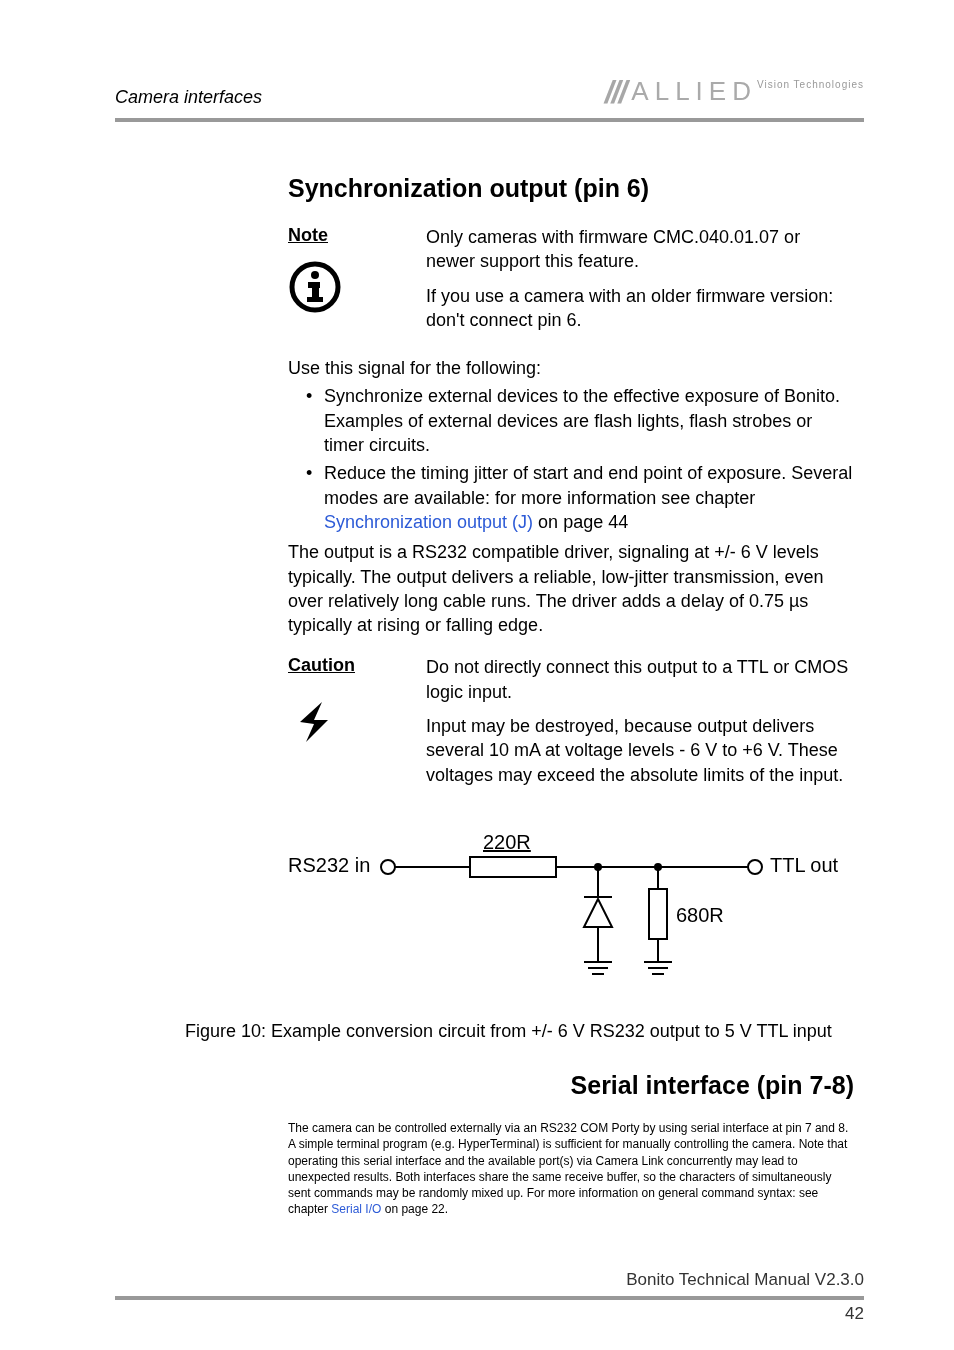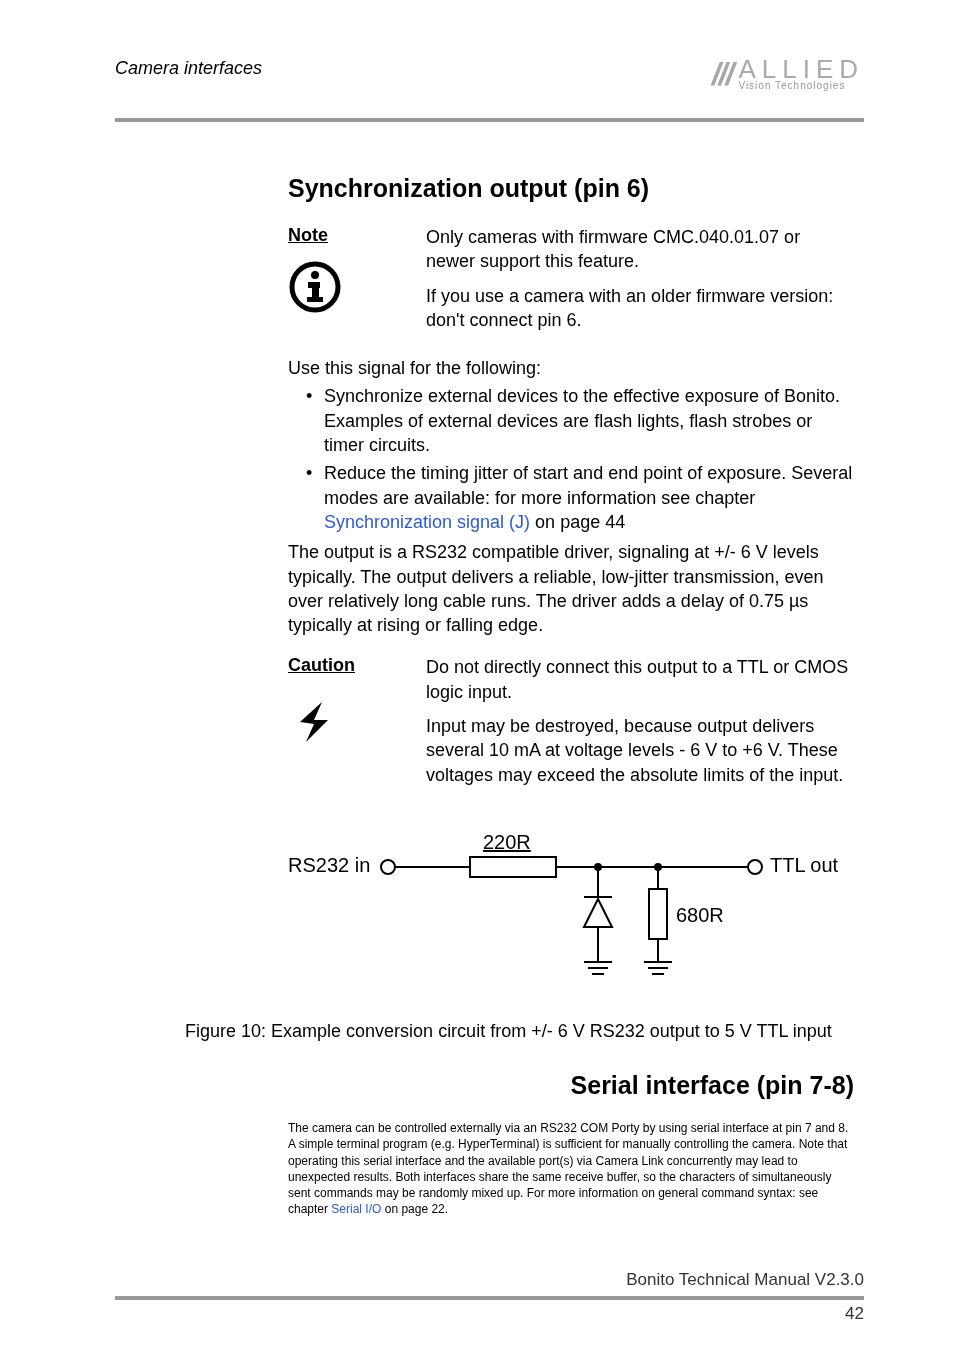--- a/index.html
+++ b/index.html
@@ -1,22 +1,22 @@
 <!DOCTYPE html>
 <html><head>
 <meta charset="utf-8">
 <style>
   * { box-sizing: border-box; margin: 0; padding: 0; }
   html, body { width: 954px; height: 1350px; background: #fff; font-family: "Segoe UI", "Helvetica Neue", Arial, sans-serif; color: #000; }
   .page { position: relative; width: 954px; height: 1350px; padding: 58px 90px 50px 115px; }
-  .header-row { display: flex; align-items: flex-start; justify-content: space-between; height: 50px; gap: 48px; }
+  .header-row { display: flex; align-items: flex-end; justify-content: space-between; height: 50px; gap: 48px; }
   .header-left { font-style: italic; font-size: 18px; color: #000; }
   .logo { display: flex; align-items: center; gap: 6px; }
   .slashes { font-size: 32px; font-style: italic; font-weight: 900; color: #a7a7a7; letter-spacing: -2px; line-height: 1; }
-  .logo-text { display: flex; flex-direction: column; line-height: 0.9; }
+  .logo-text { display: flex; flex-direction: row; line-height: 0.9; }
   .logo-main { font-size: 26px; font-weight: 300; letter-spacing: 6px; color: #aaa; }
   .logo-sub { font-size: 10px; letter-spacing: 1px; color: #999; }
   .rule-top { height: 4px; background: #999; margin-top: 10px; }
 
   .content { position: relative; margin-top: 52px; }
   .col-main-left { margin-left: 173px; width: 566px; }
 
   .h1 { font-family: Arial, sans-serif; font-weight: 900; font-size: 25px; margin-bottom: 22px; }
   .h2 { font-family: Arial, sans-serif; font-weight: 900; font-size: 25px; margin-top: 28px; margin-bottom: 8px; text-align: right; }
 
@@ -81,21 +81,21 @@
         <div class="callout-body">
           <p>Only cameras with firmware CMC.040.01.07 or newer support this feature.</p>
           <p>If you use a camera with an older firmware version: don't connect pin 6.</p>
         </div>
       </div>
 
       <p class="para">Use this signal for the following:</p>
       <ul class="blist">
         <li>Synchronize external devices to the effective exposure of Bonito. Examples of external devices are flash lights, flash strobes or timer circuits.</li>
         <li>
-          <span>Reduce the timing jitter of start and end point of exposure. Several modes are available: for more information see chapter </span><span class="link">Synchronization signal (J)</span><span> on page 44</span>
+          <span>Reduce the timing jitter of start and end point of exposure. Several modes are available: for more information see chapter </span><span class="link">Synchronization output (J)</span><span> on page 44</span>
         </li>
       </ul>
 
       <p class="para" style="margin-top:6px;margin-bottom:18px;">The output is a RS232 compatible driver, signaling at +/- 6 V levels typically. The output delivers a reliable, low-jitter transmission, even over relatively long cable runs. The driver adds a delay of 0.75 µs typically at rising or falling edge.</p>
 
       <div class="callout" style="margin-top:18px;">
         <div class="callout-label-col">
           <div class="callout-label">Caution</div>
           <div class="callout-icon" style="margin-top:20px;">
             <svg width="52" height="52" viewBox="0 0 52 52">

